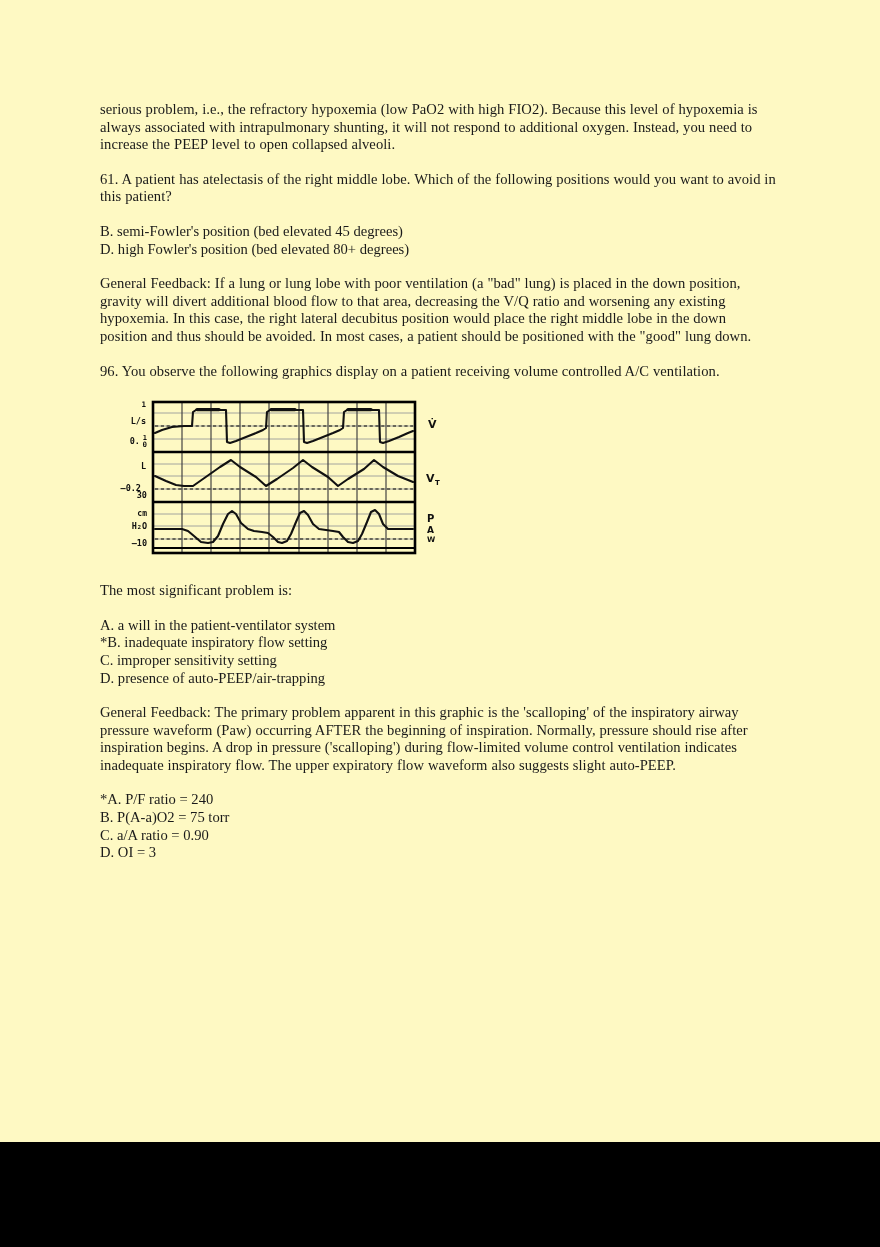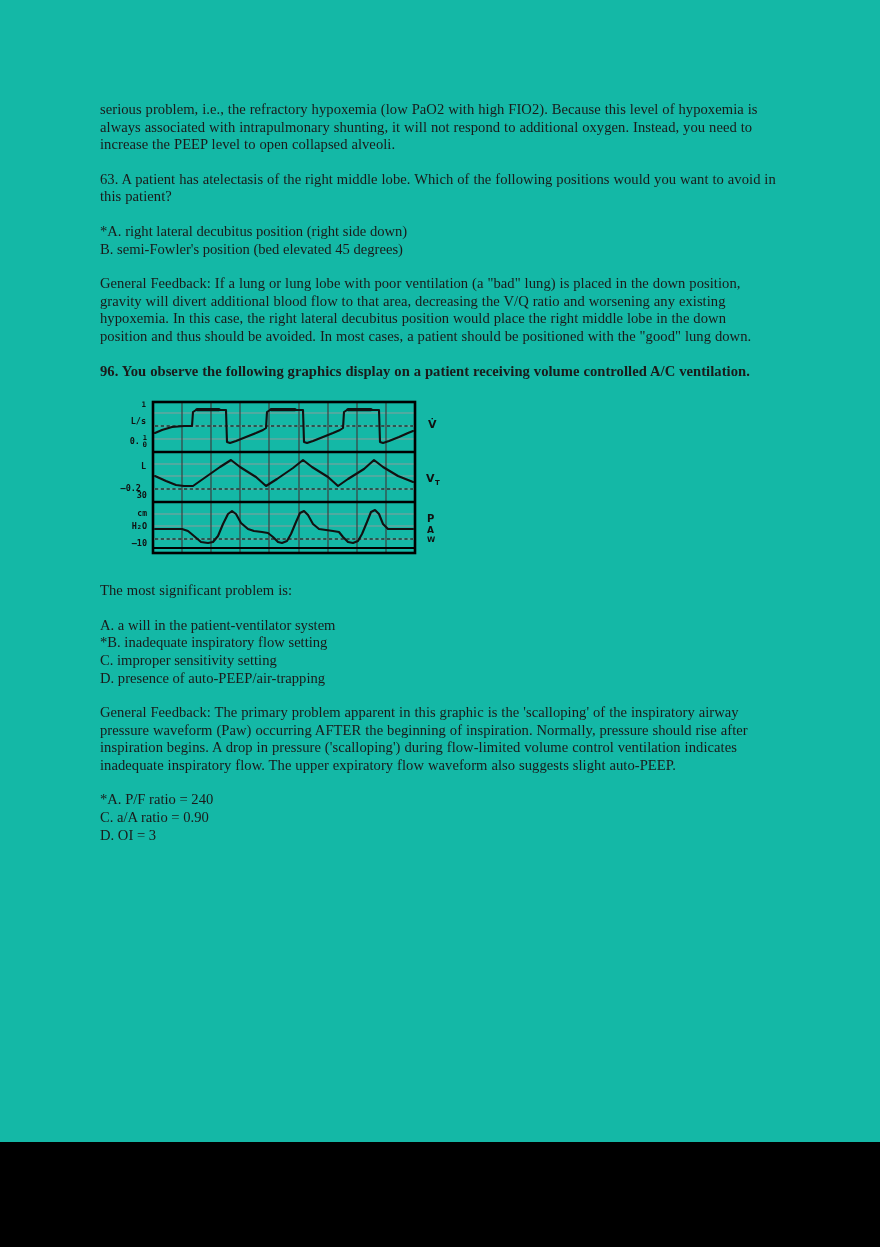--- a/index.html
+++ b/index.html
@@ -13,39 +13,38 @@
     position: relative;
     font-family: "Liberation Serif", "DejaVu Serif", serif;
     color: #1a1a1a;
     overflow: hidden;
   }
   .page {
     position: absolute;
     left: 0; top: 0;
     width: 880px;
     height: 1142px;
-    background: #14b8a6;
+    background: #fef9c3;
   }
   .content {
     position: absolute;
     left: 100px;
     top: 101px;
     width: 676px;
   }
   p.para {
     margin: 0 0 17px 0;
     font-size: 14.6px;
     line-height: 17.6px;
     text-align: left;
     letter-spacing: 0.05px;
     word-spacing: 0.2px;
   }
   p.para.tight {
     margin-bottom: 16px;
-    font-weight: bold;
   }
   .opts {
     margin: 0 0 17px 0;
   }
   .opt {
     font-size: 14.6px;
     line-height: 17.6px;
     white-space: pre;
   }
   
@@ -68,25 +67,25 @@
   }
 </style>
 </head>
 <body>
 
 <div class="page">
   <div class="content">
 
     <p class="para">serious problem, i.e., the refractory hypoxemia (low PaO2 with high FIO2). Because this level of hypoxemia is always associated with intrapulmonary shunting, it will not respond to additional oxygen. Instead, you need to increase the PEEP level to open collapsed alveoli.</p>
 
-    <p class="para">63. A patient has atelectasis of the right middle lobe. Which of the following positions would you want to avoid in this patient?</p>
+    <p class="para">61. A patient has atelectasis of the right middle lobe. Which of the following positions would you want to avoid in this patient?</p>
 
     <div class="opts">
-      <div class="opt">*A. right lateral decubitus position (right side down)</div>
       <div class="opt">B. semi-Fowler's position (bed elevated 45 degrees)</div>
+      <div class="opt">D. high Fowler's position (bed elevated 80+ degrees)</div>
     </div>
 
     <p class="para">General Feedback: If a lung or lung lobe with poor ventilation (a "bad" lung) is placed in the down position, gravity will divert additional blood flow to that area, decreasing the V/Q ratio and worsening any existing hypoxemia. In this case, the right lateral decubitus position would place the right middle lobe in the down position and thus should be avoided. In most cases, a patient should be positioned with the "good" lung down.</p>
 
     <p class="para tight">96. You observe the following graphics display on a patient receiving volume controlled A/C ventilation.</p>
 
     <div class="graphic-wrap">
       <svg width="360" height="172" viewBox="0 0 360 172">
         <defs>
           <clipPath id="clipFlow">
@@ -200,20 +199,21 @@
       <div class="opt">*B. inadequate inspiratory flow setting</div>
       <div class="opt">C. improper sensitivity setting</div>
       <div class="opt">D. presence of auto-PEEP/air-trapping</div>
     </div>
 
     <p class="para">General Feedback: The primary problem apparent in this graphic is the 'scalloping' of the inspiratory airway pressure waveform (Paw) occurring AFTER the beginning of inspiration. Normally, pressure should rise after inspiration begins. A drop in pressure ('scalloping') during flow-limited volume control ventilation indicates inadequate inspiratory flow. The upper expiratory flow waveform also suggests slight auto-PEEP.</p>
 
 
     <div class="opts">
       <div class="opt">*A. P/F ratio = 240</div>
+      <div class="opt">B. P(A-a)O2 = 75 torr</div>
       <div class="opt">C. a/A ratio = 0.90</div>
       <div class="opt">D. OI = 3</div>
     </div>
 
   </div>
 </div>
 
 <div class="bottom-bar"></div>
 
 </body></html>

